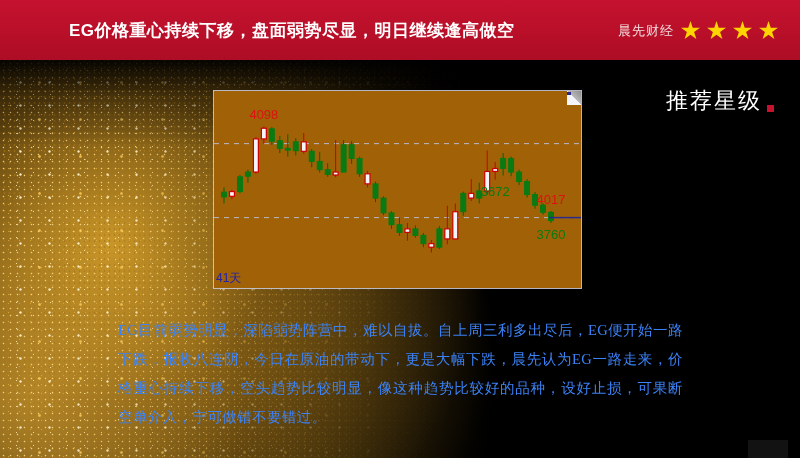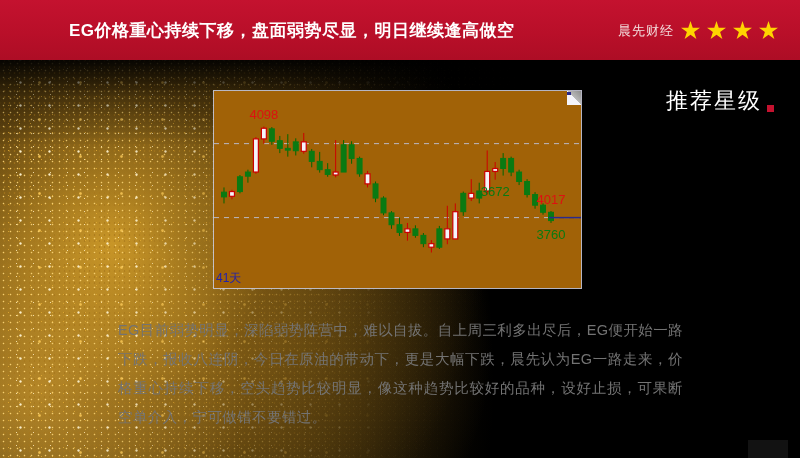--- a/index.html
+++ b/index.html
@@ -99,22 +99,23 @@
   .wick-dn{stroke:#006600;stroke-width:1;}
   .body-up{fill:#f4f4fb;stroke:#cc0000;stroke-width:1.2;}
   .body-dn{fill:#0a7a12;stroke:#0a7a12;stroke-width:1;}
   .lbl-up{fill:#dd1111;font-size:13px;font-family:"Liberation Sans",sans-serif;}
   .lbl-dn{fill:#0a7a12;font-size:13px;font-family:"Liberation Sans",sans-serif;}
   .lbl-axis{fill:#2222aa;font-size:12px;font-family:"Liberation Sans",sans-serif;}
 
   
   #article{
     position:absolute;left:118px;top:316px;width:565px;
-    color:#737373;font-size:14.5px;line-height:29px;letter-spacing:.4px;
+    color:#3b82f6;font-size:14.5px;line-height:29px;letter-spacing:.4px;
     text-align:justify;
+    font-family:Liberation Serif, serif;
   }
   #bottom-block{position:absolute;left:748px;top:440px;width:40px;height:18px;background:#121212;}
 </style>
 </head>
 <body>
 
 <div id="stage">
 
   <div id="header">
     <div id="header-title">EG价格重心持续下移，盘面弱势尽显，明日继续逢高做空</div>

